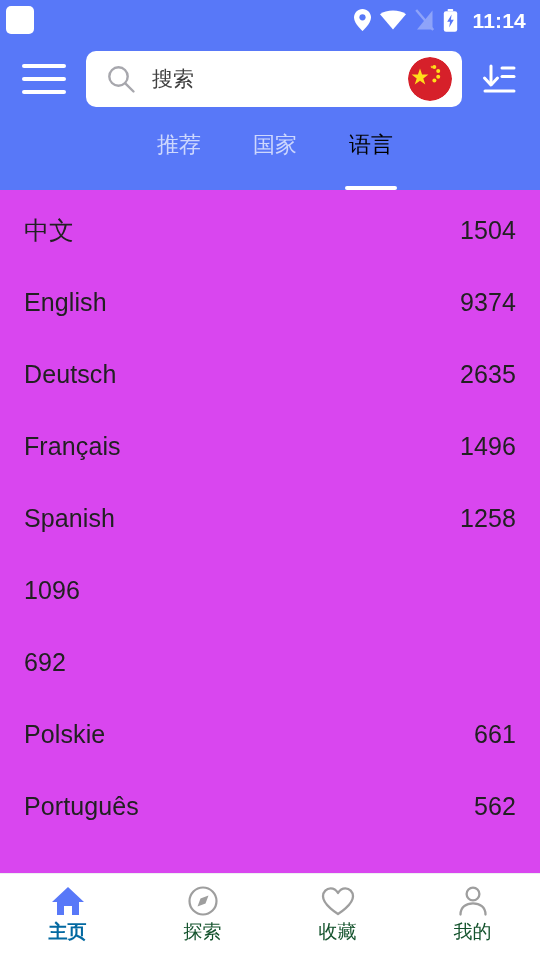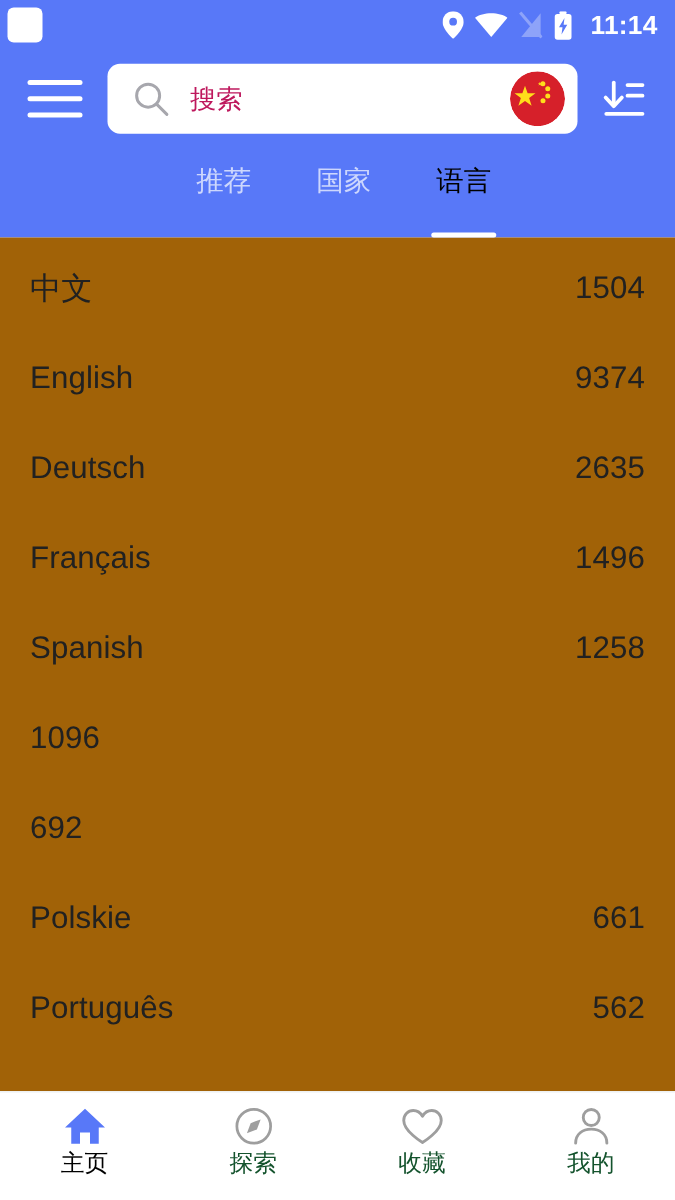--- a/index.html
+++ b/index.html
@@ -71,21 +71,21 @@
     display:flex;
     align-items:center;
     padding:0 8px 0 20px;
     margin-left:6px;
     position:relative;
   }
   .search-icon { flex:0 0 auto; display:block; }
   .search-placeholder {
     flex:1;
     font-size:21px;
-    color:#be185d;
+    color:#404040;
     margin-left:16px;
     white-space:nowrap;
     overflow:hidden;
   }
   .flag-badge {
     width:44px; height:44px;
     border-radius:50%;
     overflow:hidden;
     flex:0 0 auto;
     margin-right:2px;
@@ -128,21 +128,21 @@
     bottom:0; left:22px; right:22px;
     height:4px;
     background:transparent;
     border-radius:2px;
   }
   .tab.active .tab-underline { background:#ffffff; }
 
   
   .list {
     flex:1 1 auto;
-    background:#a16207;
+    background:#d946ef;
     overflow:hidden;
     padding-top:4px;
   }
   .list-row {
     height:72px;
     display:flex;
     align-items:center;
     justify-content:space-between;
     padding:0 24px;
     cursor:pointer;
@@ -177,21 +177,21 @@
     align-items:center;
     gap:3px;
     cursor:pointer;
   }
   .nav-icon { height:34px; display:flex; align-items:center; justify-content:center; }
   .nav-label {
     font-size:19px;
     color:#14532d;
     line-height:22px;
   }
-  .nav-item.active .nav-label { color:#000000; }
+  .nav-item.active .nav-label { color:#0369a1;font-weight:bold; }
 </style>
 </head>
 <body>
 
 <div id="app">
 
   <div class="header">
 
     <div class="statusbar">
       <div class="sb-left">

